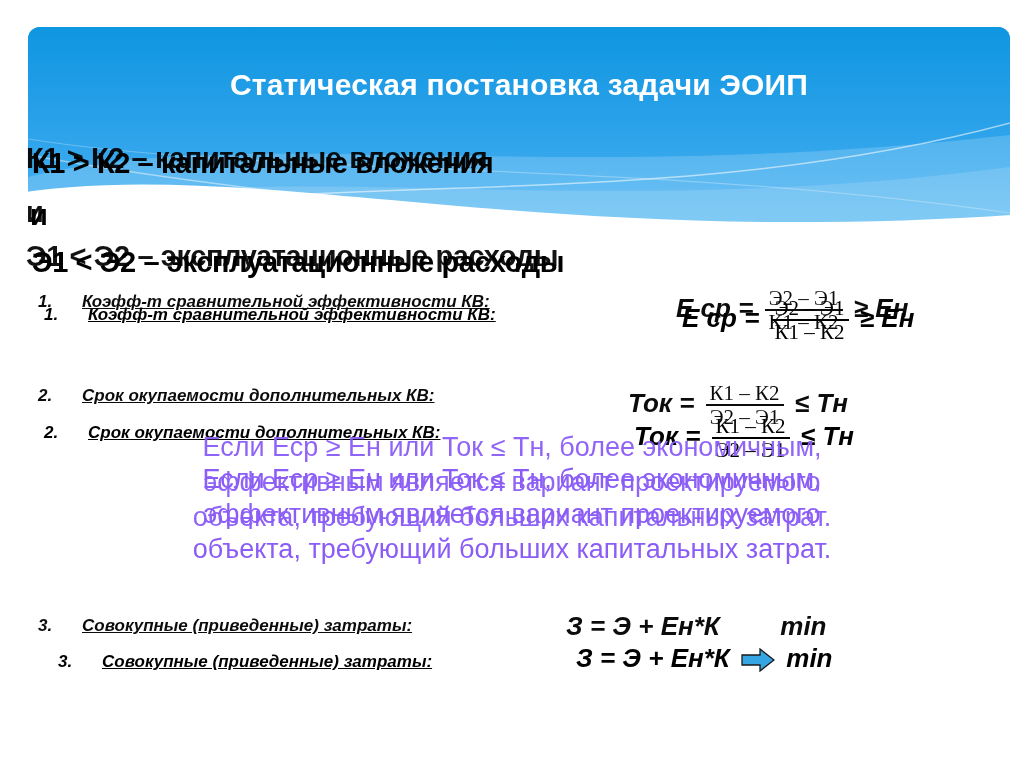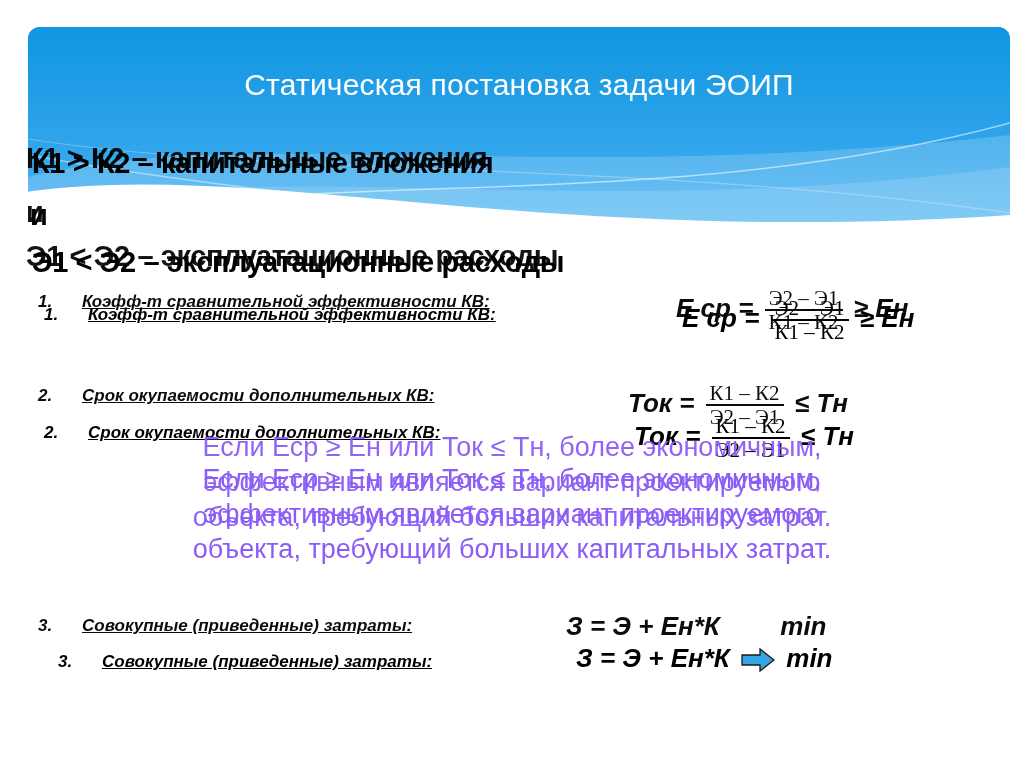--- a/index.html
+++ b/index.html
@@ -59,21 +59,21 @@
   }
 
   
   .slide-title {
     position: absolute;
     left: 28px;
     top: 68px;
     width: 982px;
     text-align: center;
     font-size: 30px;
-    font-weight: 400;
+    font-weight: 700;
     color: #ffffff;
     letter-spacing: 0.2px;
     z-index: 5;
     white-space: nowrap;
   }
 
   
   .layer {
     position: absolute;
     z-index: 6;

